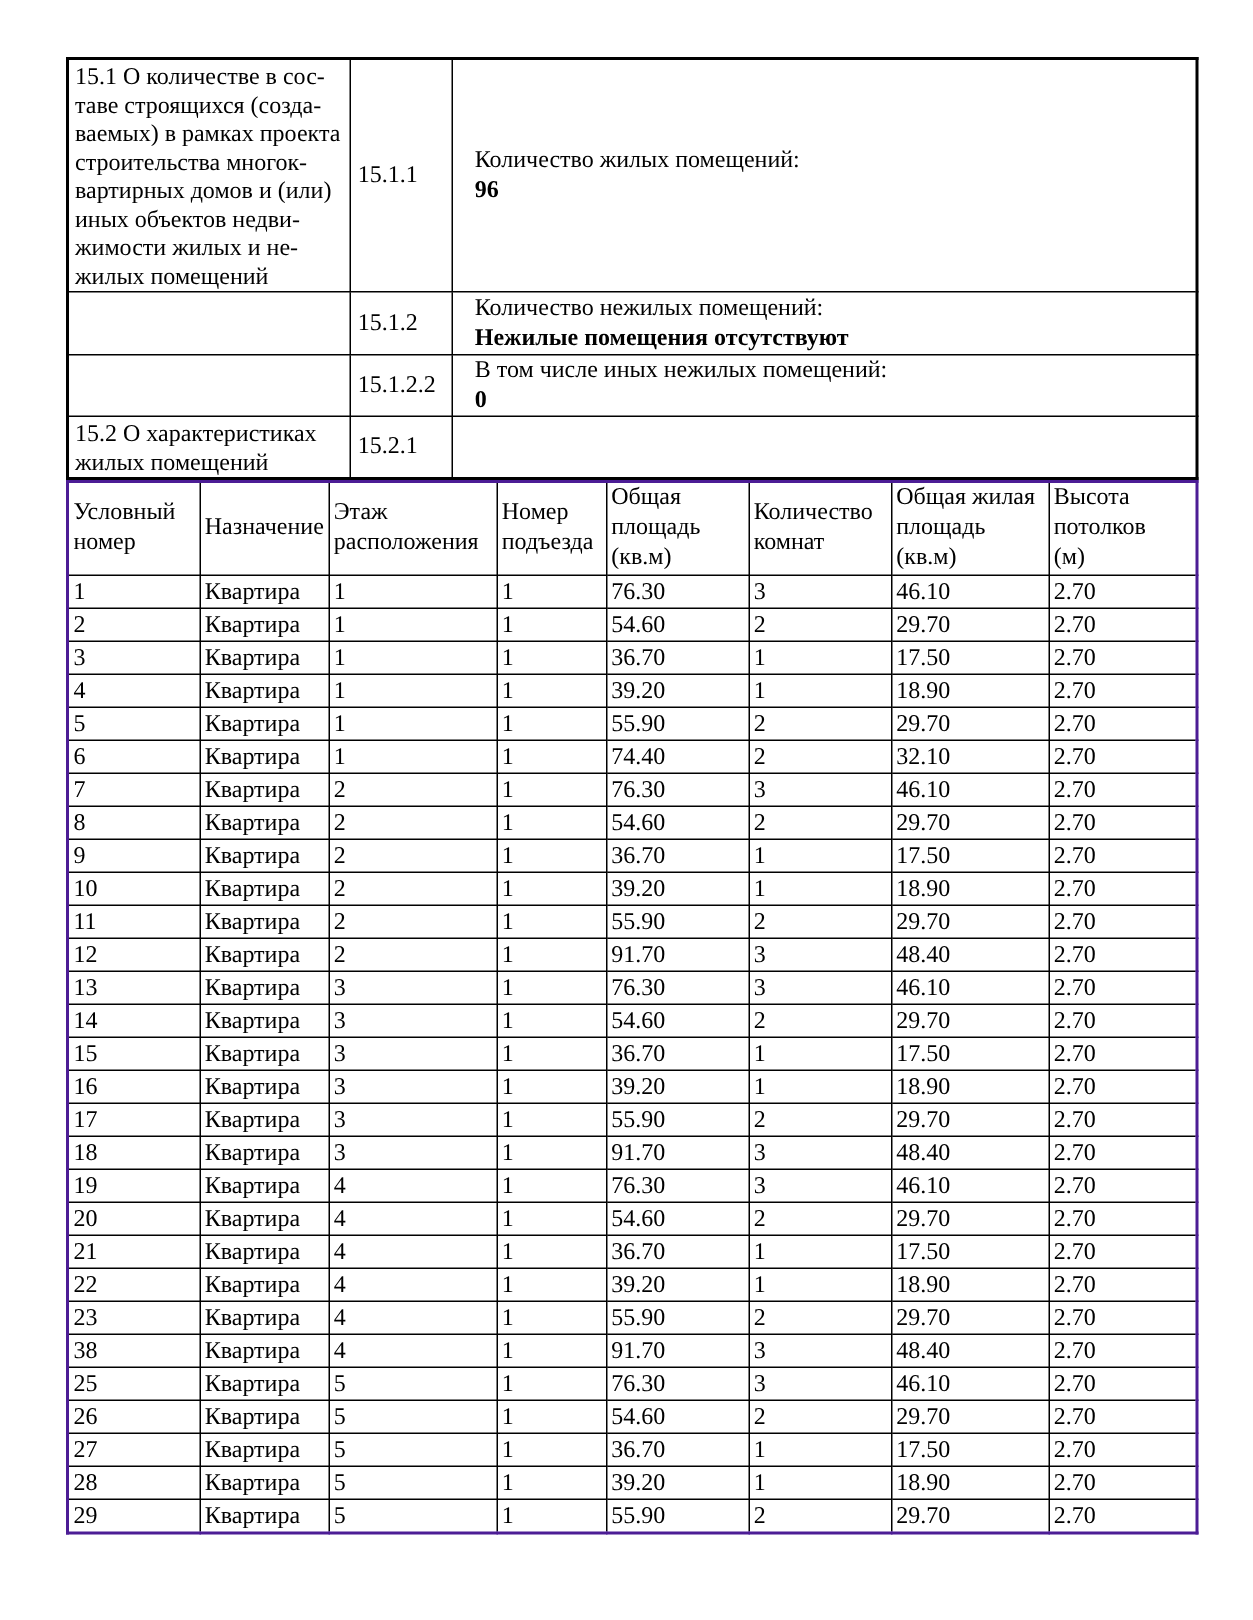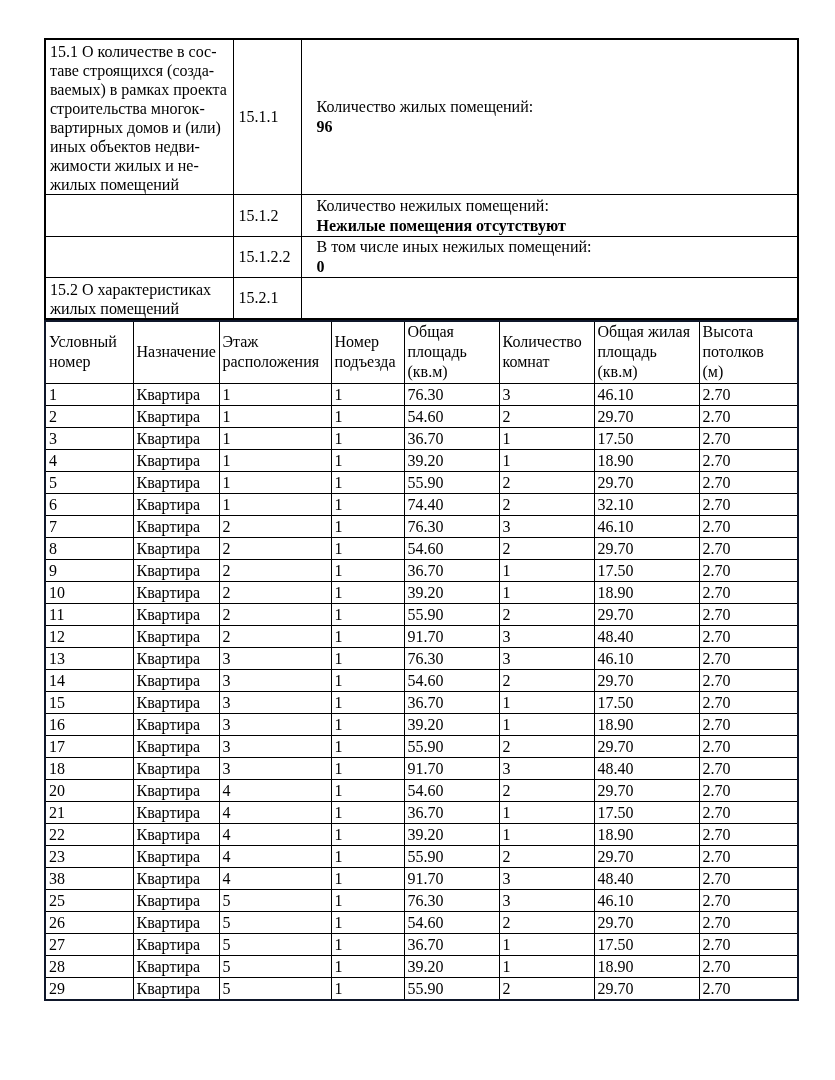--- a/index.html
+++ b/index.html
@@ -20,21 +20,21 @@
     width: 753px;
   }
   td, th {
     border: 1px solid #000;
     padding: 0 2px 0 3px;
     font-weight: normal;
     text-align: left;
     overflow: hidden;
   }
   .info-table { border: 2px solid #000; }
-  .apt-table  { border: 2px solid #0f172a; }
+  .apt-table  { border: 2px solid #4c1d95; }
 
   
   .info-table td { font-size: 16px; vertical-align: middle; }
   .info-table .lbl {
     white-space: pre-line;
     line-height: 19px;
     padding-top: 2px;
     padding-left: 4px;
   }
   .info-table tr.r0 .lbl { vertical-align: top; }
@@ -323,20 +323,30 @@
           <td>18</td>
           <td>Квартира</td>
           <td>3</td>
           <td>1</td>
           <td>91.70</td>
           <td>3</td>
           <td>48.40</td>
           <td>2.70</td>
         </tr>
         <tr>
+          <td>19</td>
+          <td>Квартира</td>
+          <td>4</td>
+          <td>1</td>
+          <td>76.30</td>
+          <td>3</td>
+          <td>46.10</td>
+          <td>2.70</td>
+        </tr>
+        <tr>
           <td>20</td>
           <td>Квартира</td>
           <td>4</td>
           <td>1</td>
           <td>54.60</td>
           <td>2</td>
           <td>29.70</td>
           <td>2.70</td>
         </tr>
         <tr>

